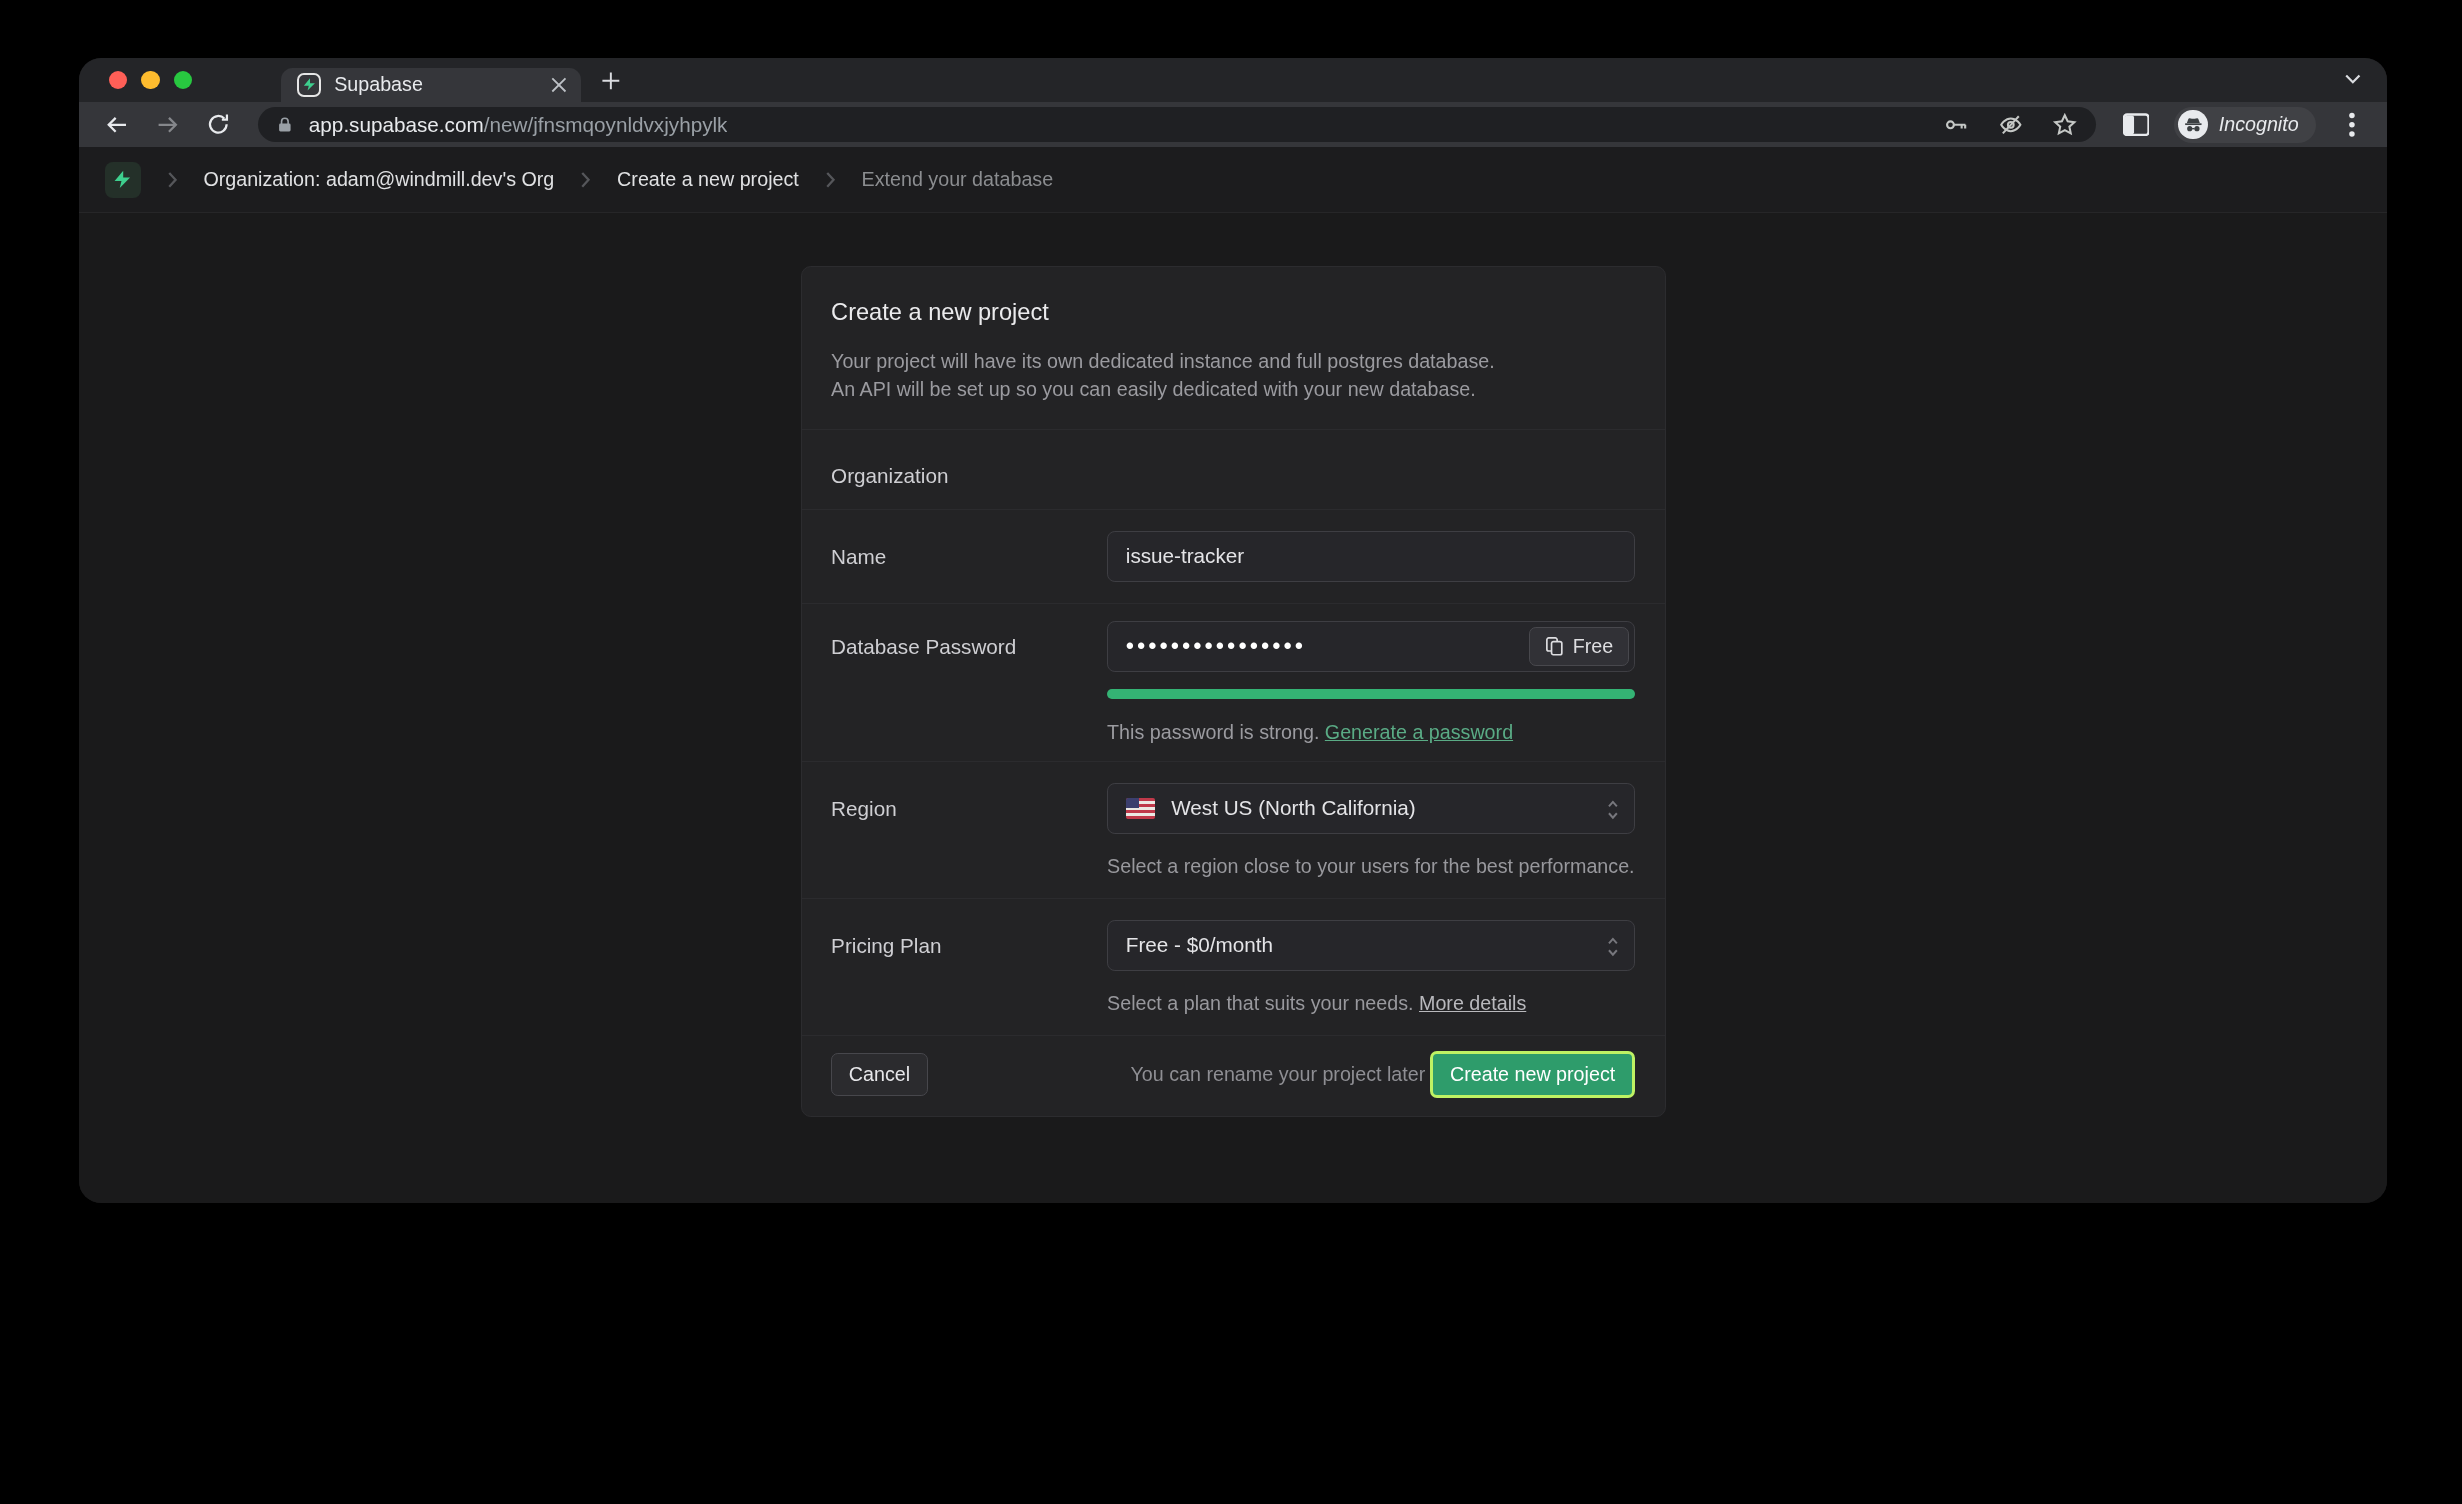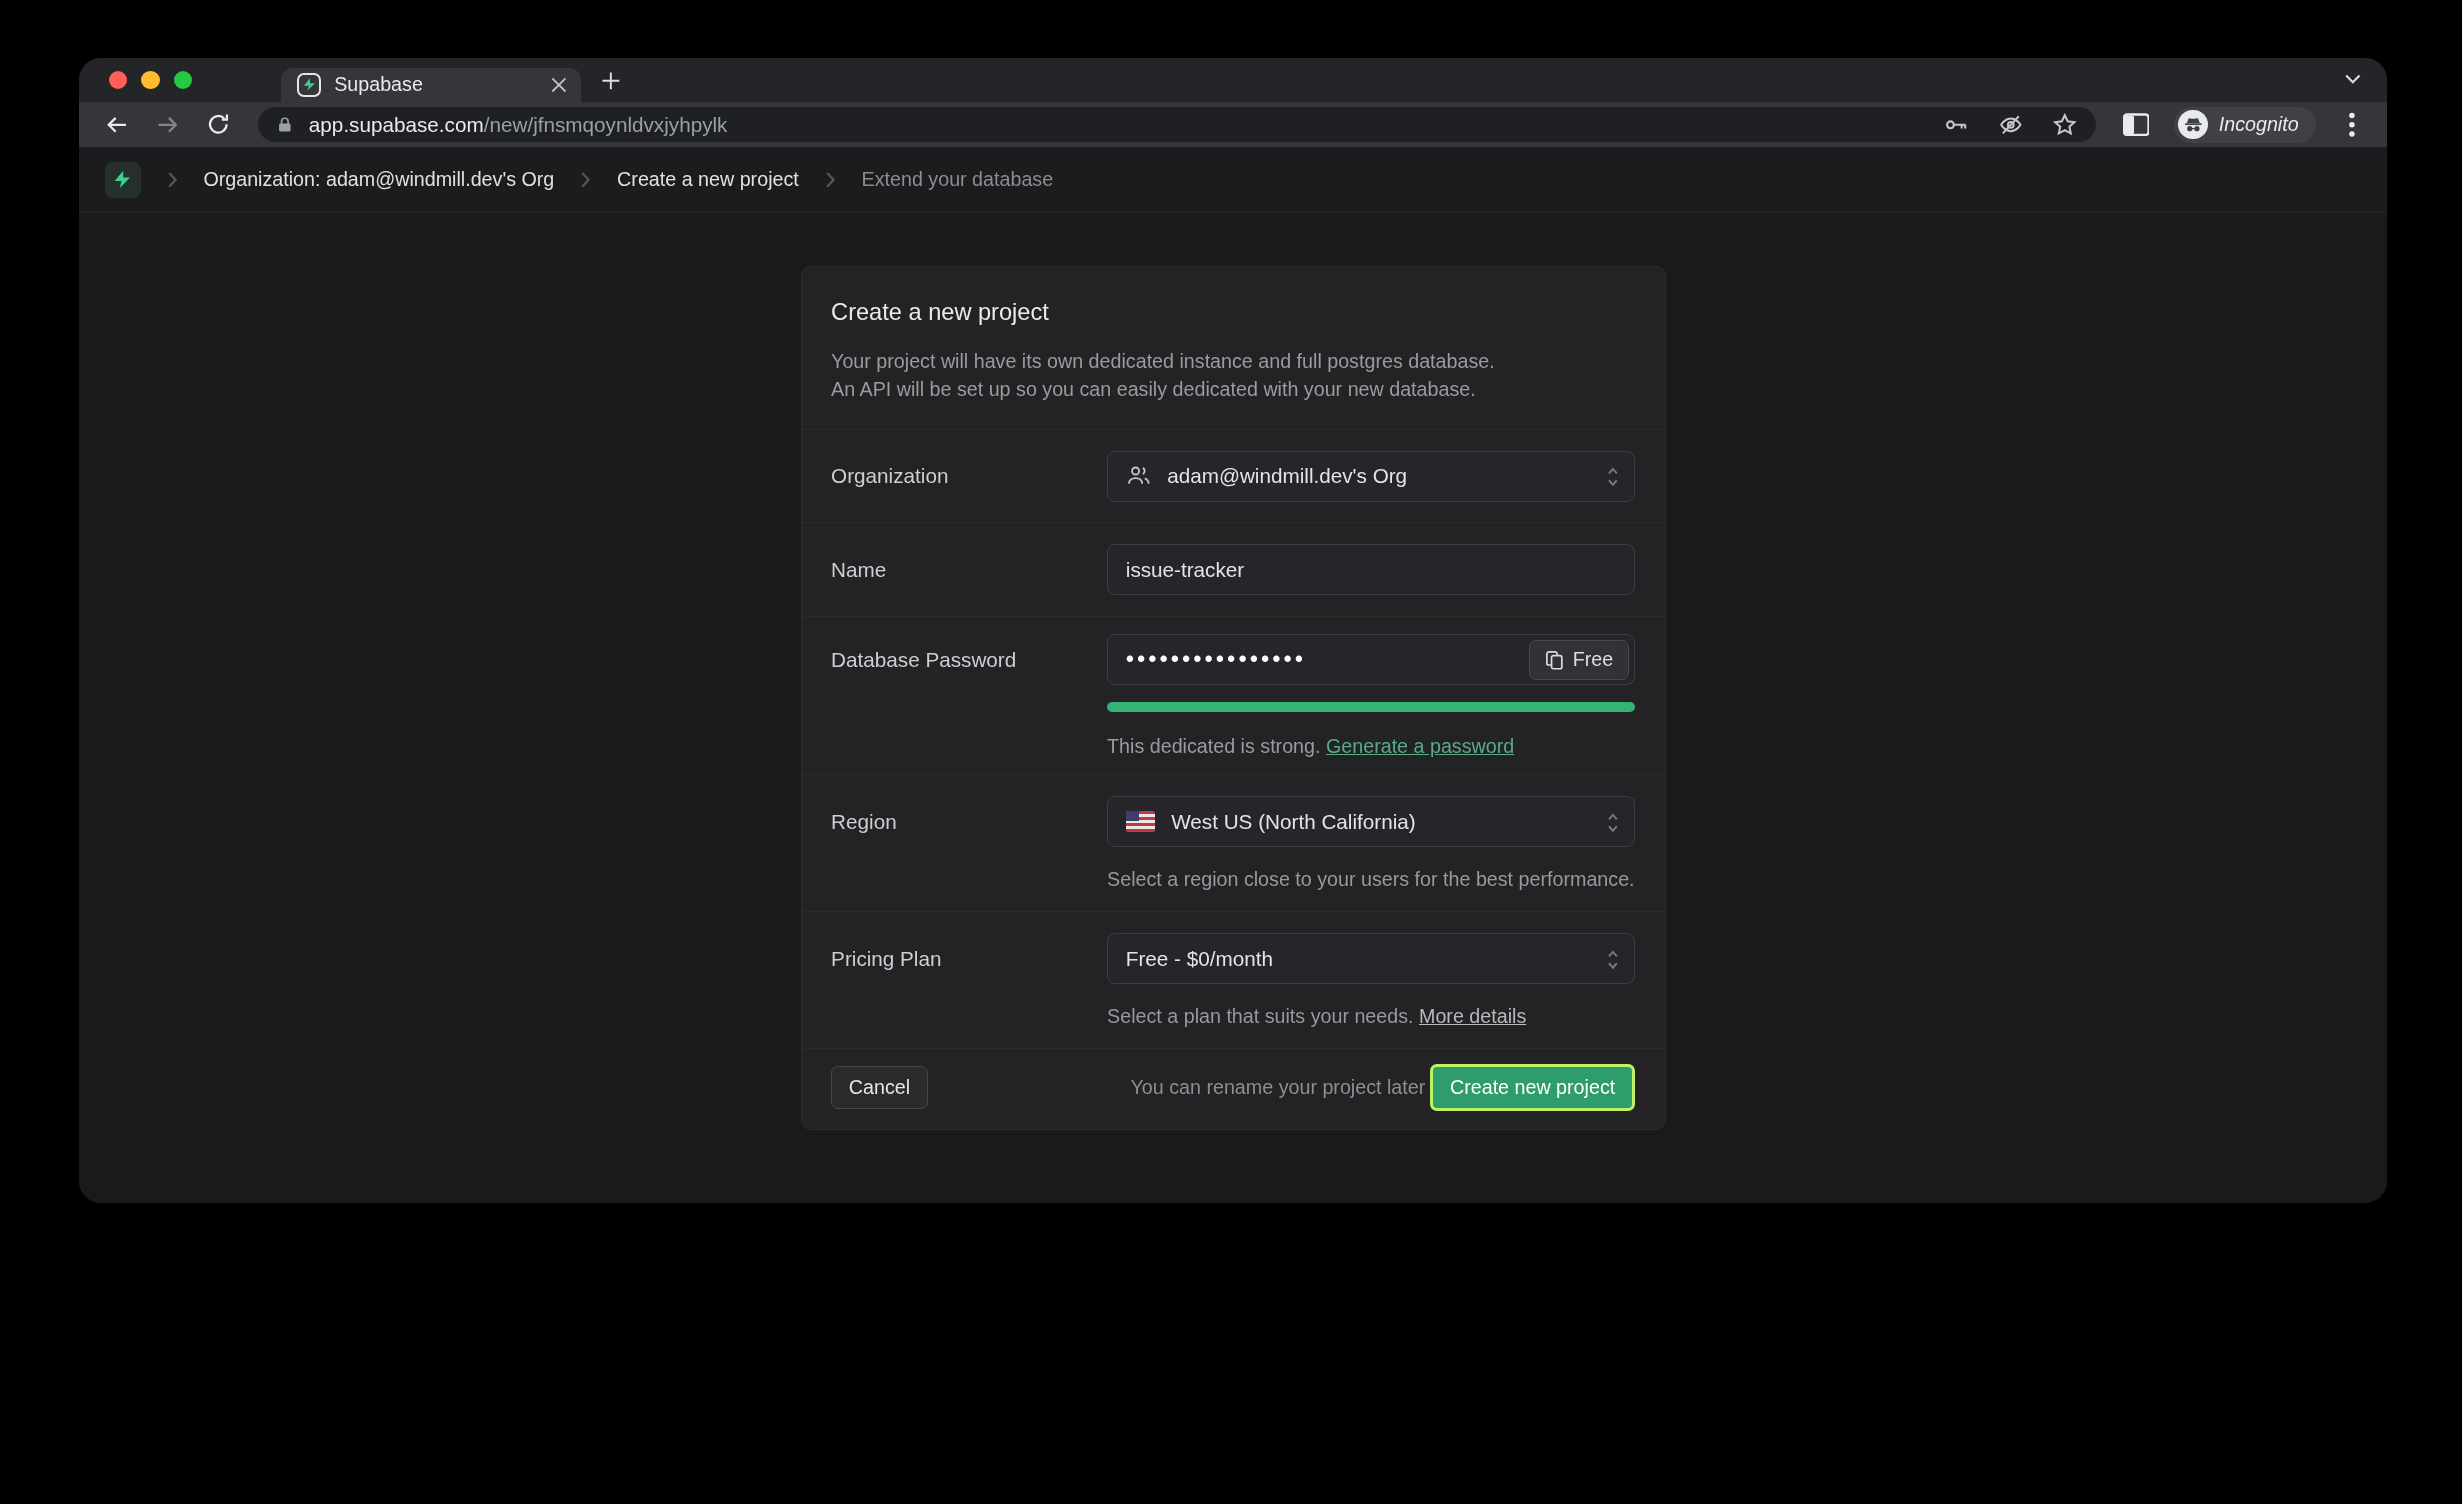--- a/index.html
+++ b/index.html
@@ -234,39 +234,20 @@
       <div class="card-header">
         <div class="card-title">Create a new project</div>
         <div class="card-desc">
           <div>Your project will have its own dedicated instance and full postgres database.</div>
           <div>An API will be set up so you can easily dedicated with your new database.</div>
         </div>
       </div>
 
       <div class="row">
         <div class="row-label">Organization</div>
-        <div class="row-control">
-          <div class="select">
-            <span>
-              <svg width="25.6" height="25.6" viewBox="0 0 24 24" fill="none" stroke="#c6c6c9" stroke-width="1.7">
-                  <circle cx="9" cy="7.5" r="3.3"></circle>
-                  <path d="M2.8 19.5c0-3.4 2.8-5.4 6.2-5.4s6.2 2 6.2 5.4"></path>
-                  <path d="M15.8 4.6a3.3 3.3 0 0 1 0 5.8"></path>
-                  <path d="M17.6 14.4c2.2.8 3.6 2.6 3.6 5.1"></path>
-                </svg>
-            </span>
-            <span class="select-value">adam@windmill.dev's Org</span>
-            <span class="updown">
-              <svg width="15.8" height="25.6" viewBox="0 0 16 26" fill="none" stroke="#77777d" stroke-width="2">
-                  <polyline points="4,9.5 8,5 12,9.5"></polyline>
-                  <polyline points="4,16.5 8,21 12,16.5"></polyline>
-                </svg>
-            </span>
-          </div>
-        </div>
       </div>
 
       <div class="row">
         <div class="row-label">Name</div>
         <div class="row-control">
           <div class="text-input">
             <input class="raw" type="text" value="issue-tracker" style="">
           </div>
         </div>
       </div>
@@ -279,21 +260,21 @@
             <span class="copy-btn">
               <svg width="18.7" height="20.7" viewBox="0 0 20 22" fill="none" stroke="#dedee1" stroke-width="1.8">
                   <rect x="7" y="6" width="11" height="14" rx="2"></rect>
                   <path d="M13 6V4a2 2 0 0 0-2-2H4a2 2 0 0 0-2 2v10a2 2 0 0 0 2 2h3"></path>
                 </svg>
               <span class="copy-label">Free</span>
             </span>
           </div>
           <div class="strength-bar"></div>
           <div class="pw-note">
-            <span>This dedicated is strong.</span>
+            <span>This password is strong.</span>
             <span> </span>
             <span class="green-link">Generate a password</span>
           </div>
         </div>
       </div>
 
       <div class="row">
         <div class="row-label">Region</div>
         <div class="row-control">
           <div class="select">

